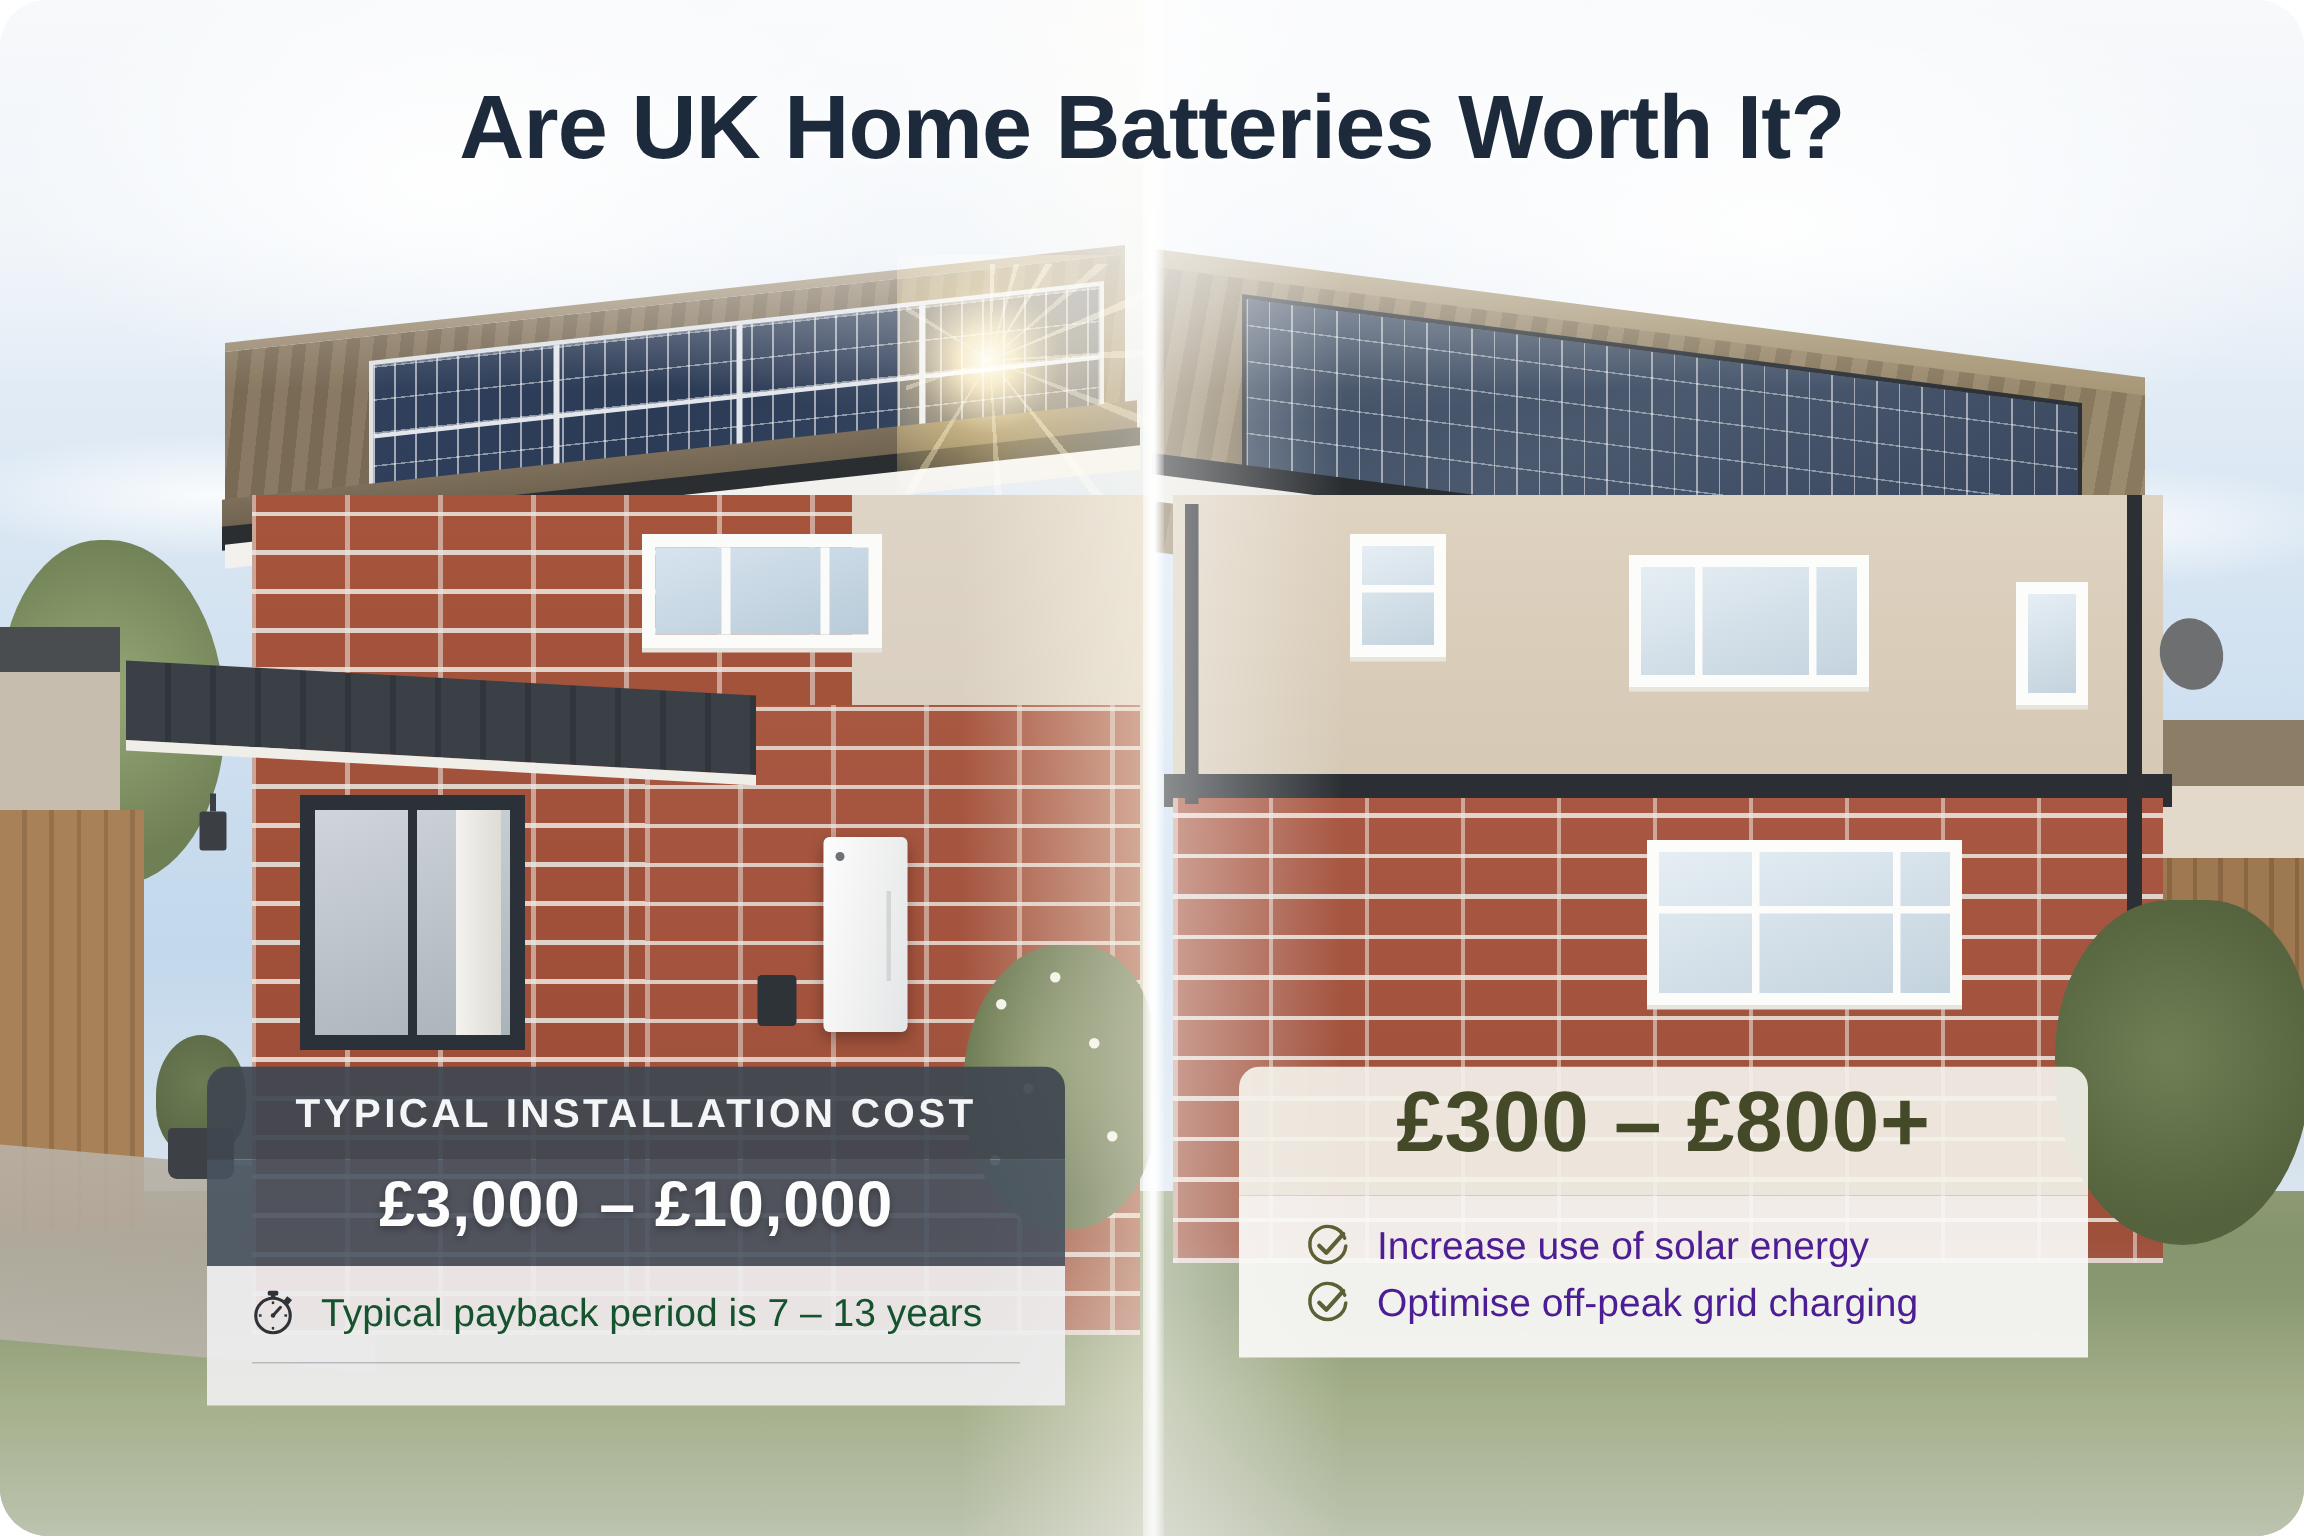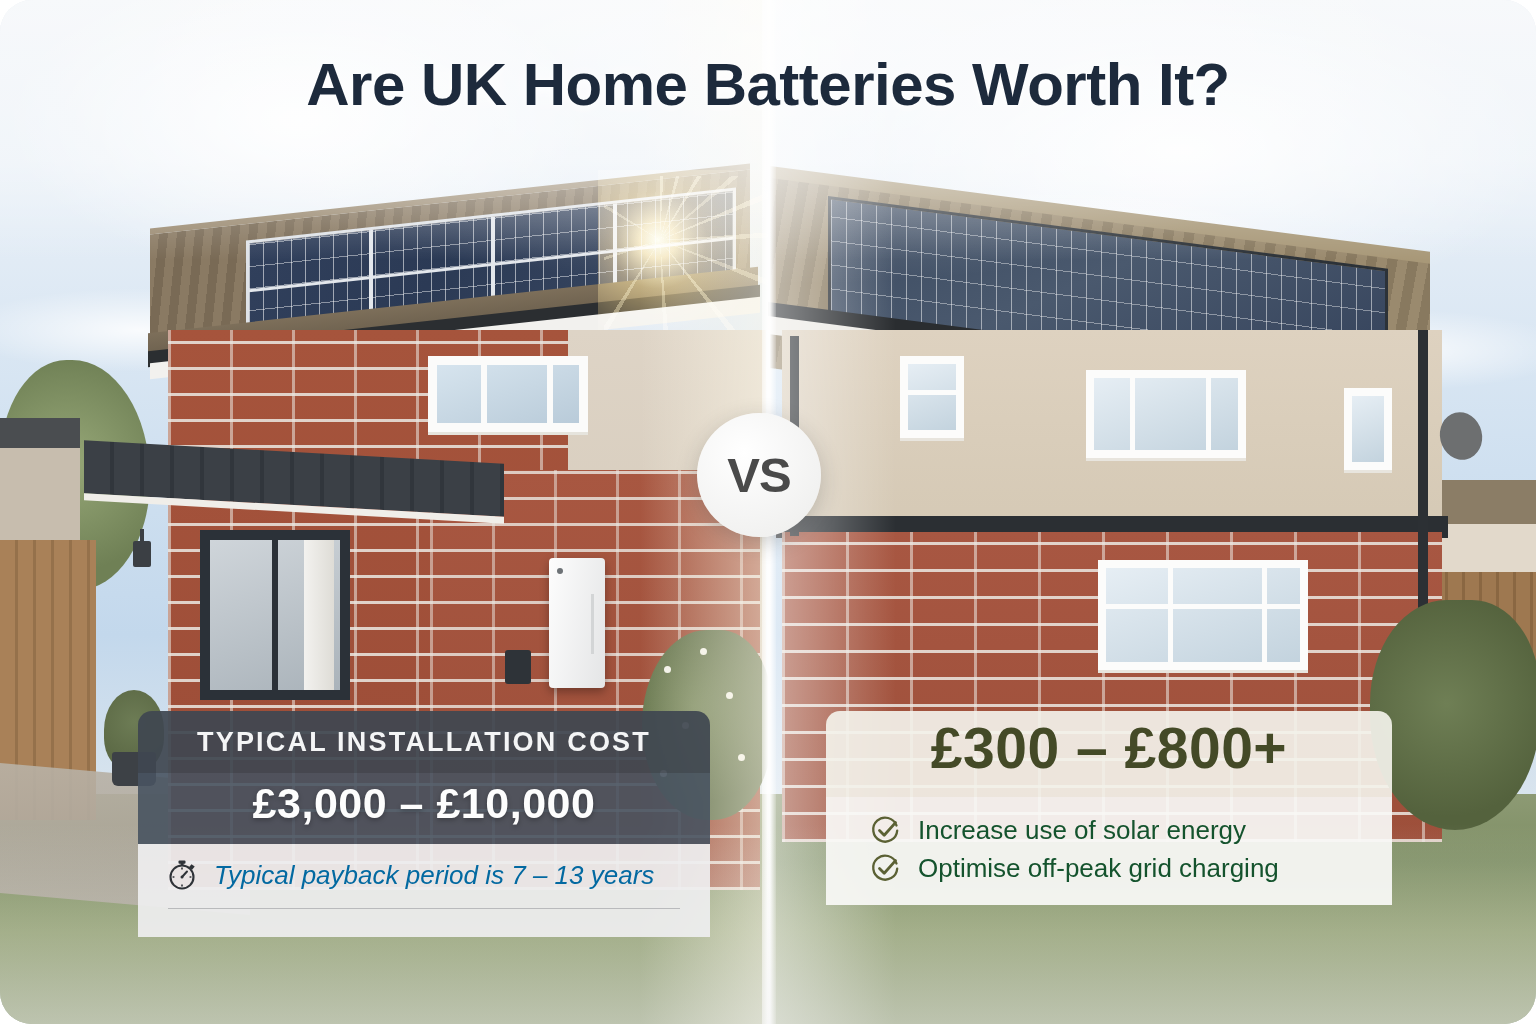--- a/index.html
+++ b/index.html
@@ -299,21 +299,21 @@
     font-size: 43px;
     padding: 6px 0 16px;
     text-shadow: 0 2px 5px rgba(0,0,0,.28);
   }
   .card-left .c-body {
     background: rgba(238,238,239,.93);
     padding: 14px 28px 16px;
   }
   .c-row {
     display: flex; align-items: center; gap: 14px;
-    font-size: 26px; color: #0369a1; font-style: italic;
+    font-size: 26px; color: #14532d;
   }
   .c-rule {
     height: 1px; background: #b9babc; margin: 16px 2px 12px;
   }
   .c-tags {
     font-size: 25px; color: #2d3136; letter-spacing: .2px;
   }
 
   
   .card-right .c-head {
@@ -327,21 +327,21 @@
     color: #444a27;
     font-size: 57px;
     padding: 4px 0 16px;
   }
   .card-right .c-body {
     background: rgba(249,249,246,.93);
     padding: 14px 44px 18px;
   }
   .c-check-row {
     display: flex; align-items: center; gap: 16px;
-    font-size: 26px; color: #14532d;
+    font-size: 26px; color: #4c1d95;
     padding: 3px 0;
   }
 
   .icon { flex: 0 0 auto; display: block; }
 </style>
 </head>
 <body>
 
 <div id="stage">
 
@@ -436,23 +436,20 @@
   </div>
 
   <div class="glow-left"></div>
   <div class="glow-right"></div>
   <div class="divider"></div>
   <div class="wash"></div>
   <div class="bottomfade"></div>
 
   <div class="title">Are UK Home Batteries Worth It?</div>
 
-  <div class="vs">
-    <span>VS</span>
-  </div>
 
   <div class="card card-left">
     <div class="c-head">TYPICAL INSTALLATION COST</div>
     <div class="c-amount">£3,000 – £10,000</div>
     <div class="c-body">
       <div class="c-row">
         <svg class="icon" width="34" height="34" viewBox="0 0 34 34">
           <circle cx="16" cy="19" r="11.5" fill="none" stroke="#2f3338" stroke-width="2.1"></circle>
           <rect x="12.5" y="2.5" width="7" height="3.2" rx="1" fill="#2f3338"></rect>
           <rect x="14.6" y="5" width="3" height="3" fill="#2f3338"></rect>

